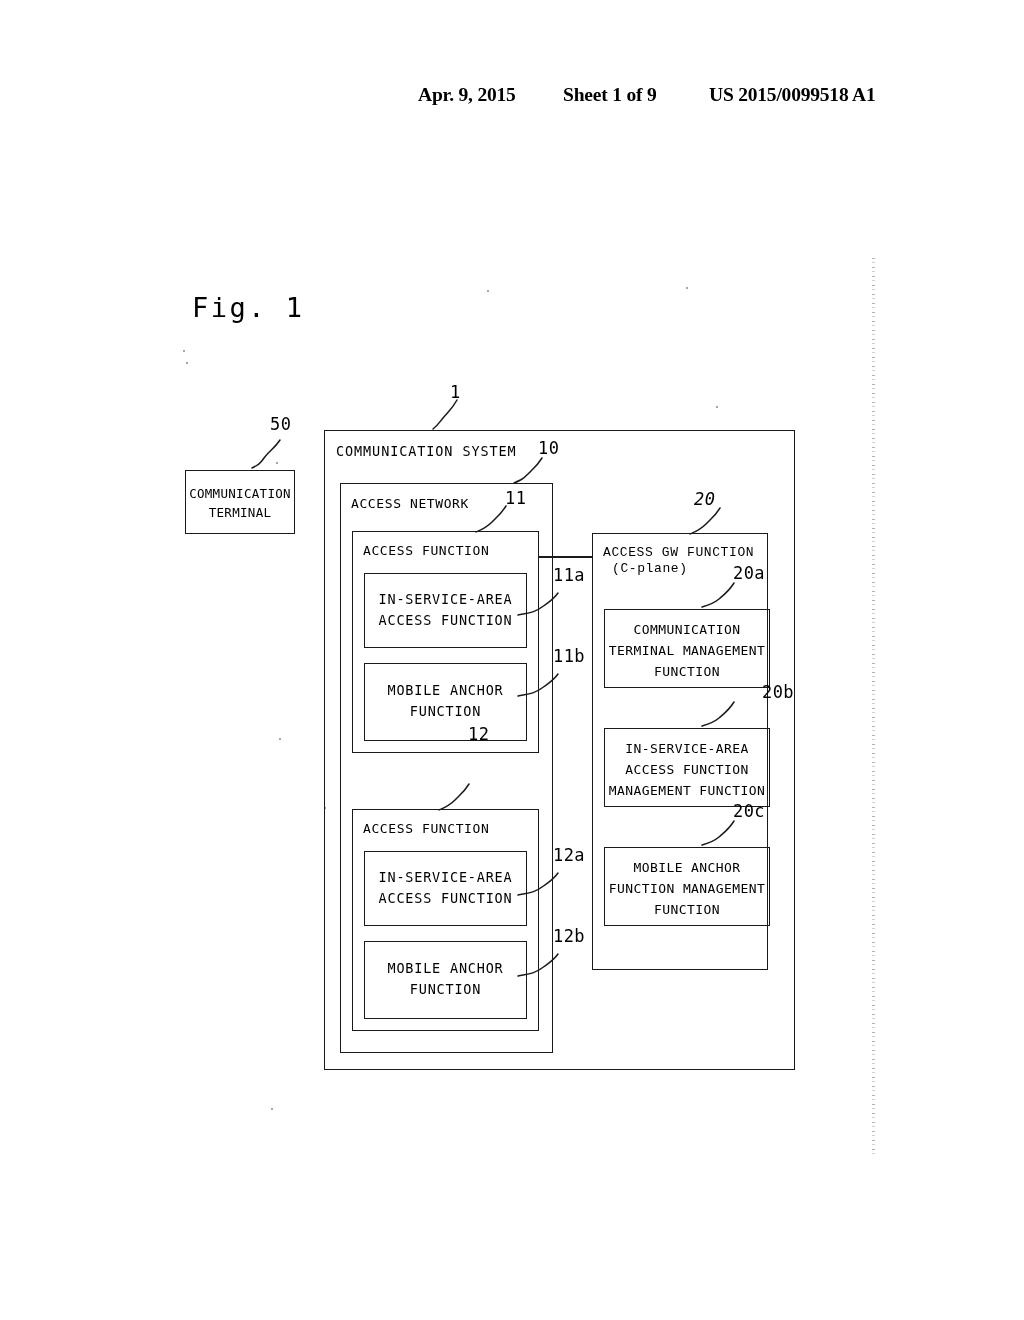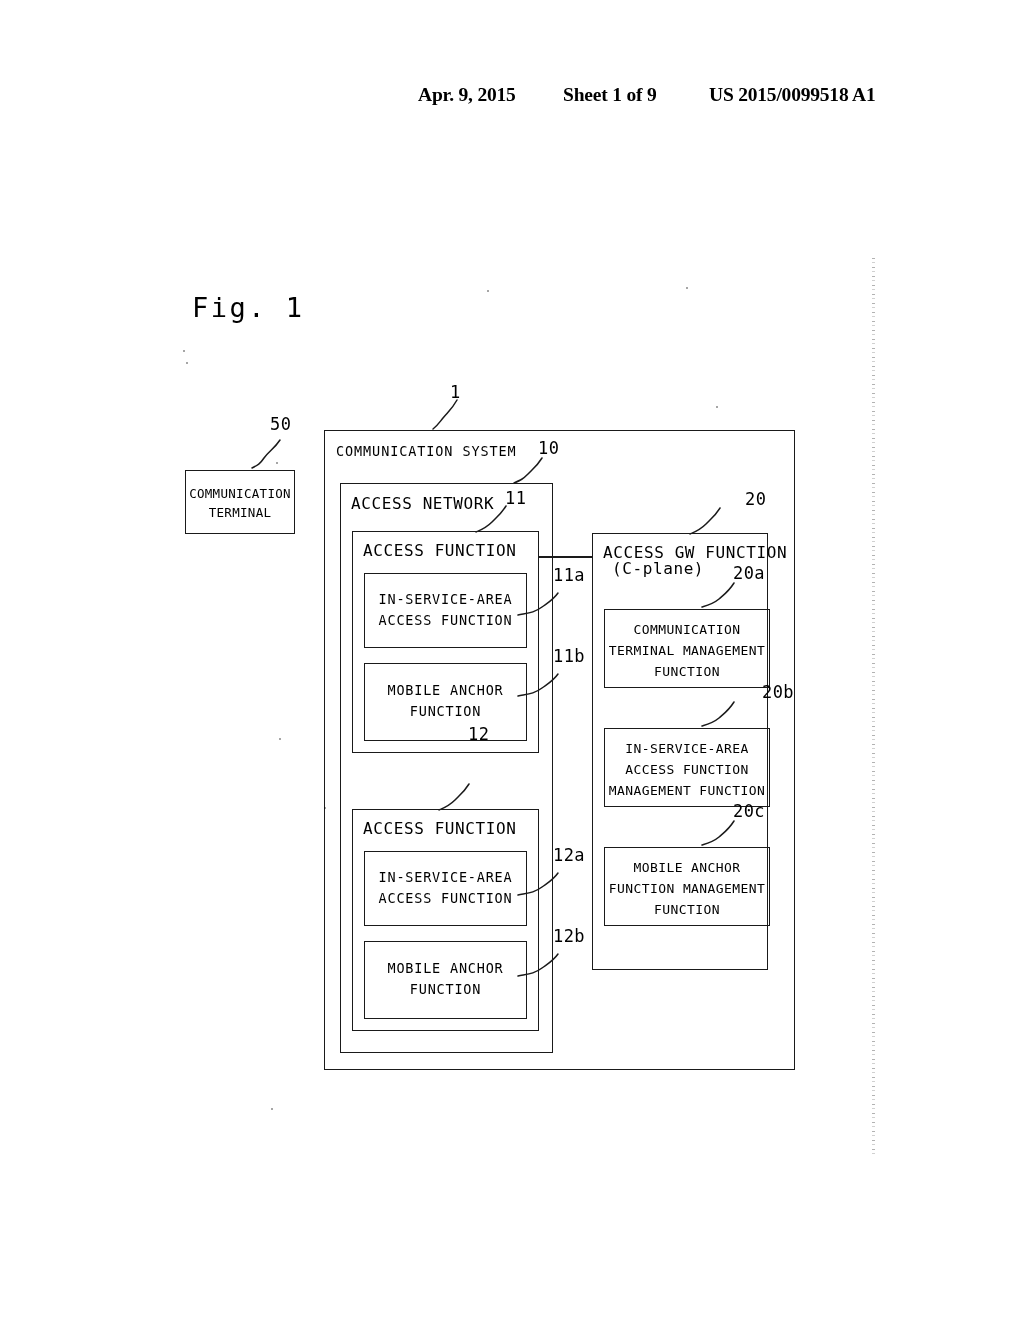--- a/index.html
+++ b/index.html
@@ -61,21 +61,21 @@
 
   
   .box-title {
     position: absolute;
     font-size: 13.5px;
     letter-spacing: 0.9px;
     white-space: nowrap;
     line-height: 15px;
   }
   .box-title.sub {
-    font-size: 16px;
+    font-size: 13px;
     letter-spacing: 0.6px;
   }
 
   
   .box-label {
     position: absolute;
     left: 0;
     right: 0;
     text-align: center;
     font-size: 13.5px;
@@ -219,25 +219,25 @@
     <div class="box-label" style="top:16px;">MOBILE ANCHOR
 FUNCTION</div>
   </div>
   <div class="ref" style="left:553px; top:926px;">12b</div>
   <svg class="leader" style="left:516px; top:954px; width:48px; height:26px;">
     <path d="M 42 0 C 37 7, 33 9, 26 14 C 18 20, 12 20, 2 22"></path>
   </svg>
 
   <div id="connector" style="left:539px; top:556px; width:54px; height:1.8px;"></div>
 
-  <div class="box thin" style="left:592px; top:533px; width:176px; height:437px;">
+  <div class="box thin" style="left:592px; top:533px; width:176px; height:437px;font-family:Liberation Mono, monospace;">
     <div class="box-title sub" style="left:10px; top:11px;">ACCESS GW FUNCTION</div>
     <div class="box-title sub" style="left:19px; top:27px;">(C-plane)</div>
   </div>
-  <div class="ref" style="left:745px; top:489px;">20</div>
+  <div class="ref" style="left:694px; top:489px;font-style:italic;">20</div>
   <svg class="leader" style="left:688px; top:508px; width:44px; height:30px;">
     <path d="M 32 0 C 27 8, 24 10, 18 16 C 12 22, 9 23, 2 26"></path>
   </svg>
 
   <div class="box thin" style="left:604px; top:609px; width:166px; height:79px;">
     <div class="box-label" style="top:9px; font-size:13px; letter-spacing:0.4px;">COMMUNICATION
 TERMINAL MANAGEMENT
 FUNCTION</div>
   </div>
   <div class="ref" style="left:733px; top:563px;">20a</div>

